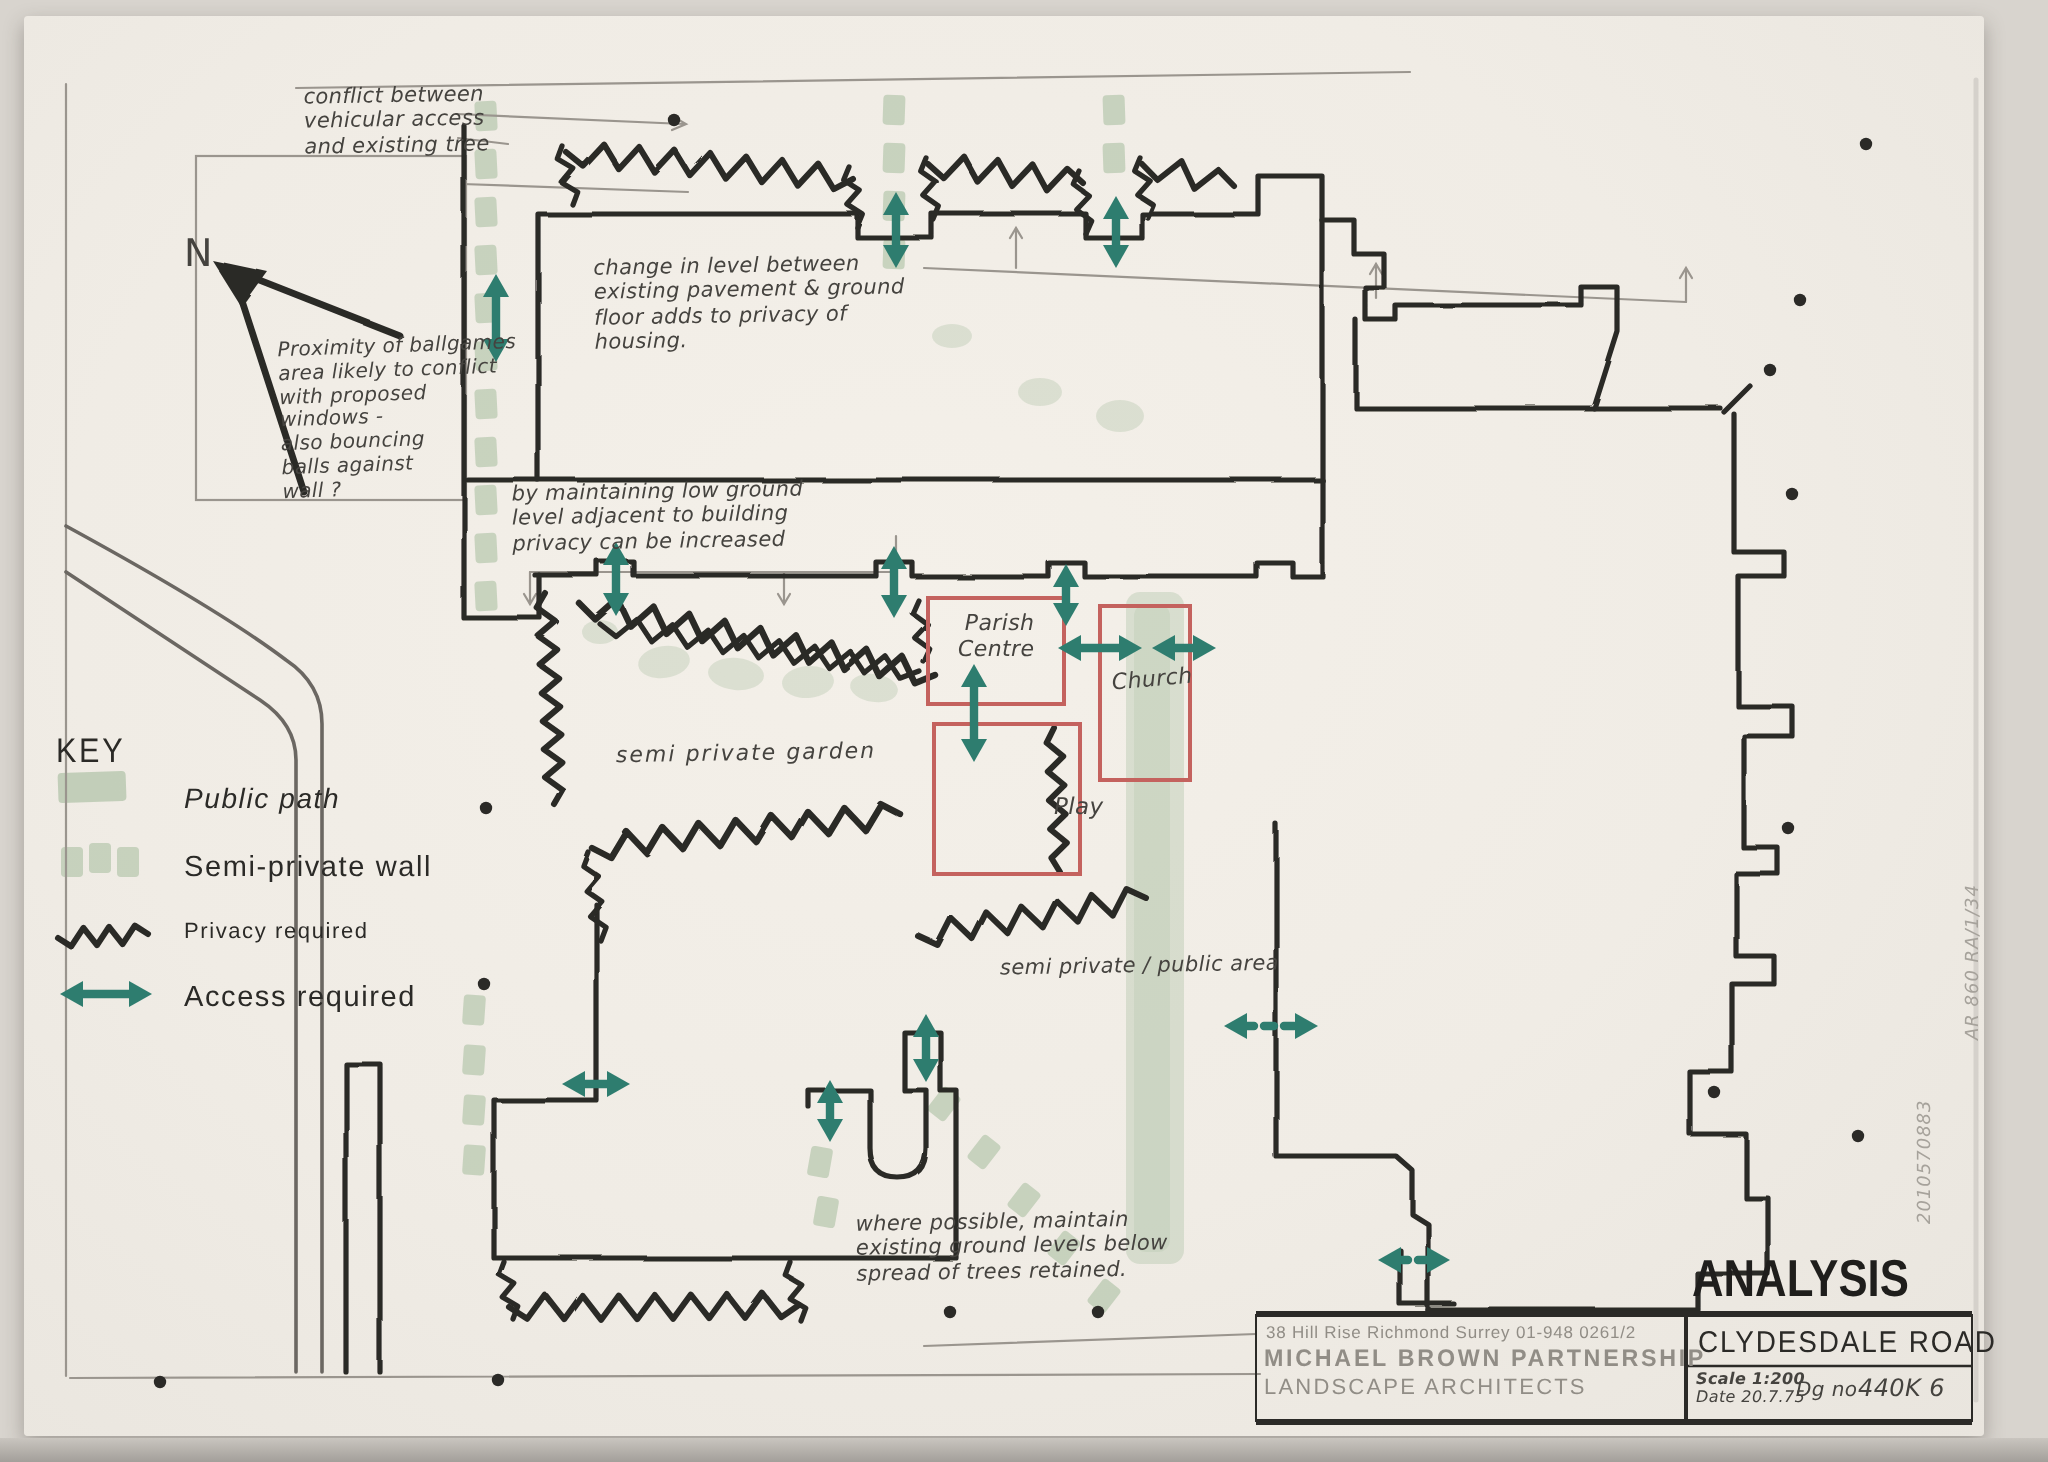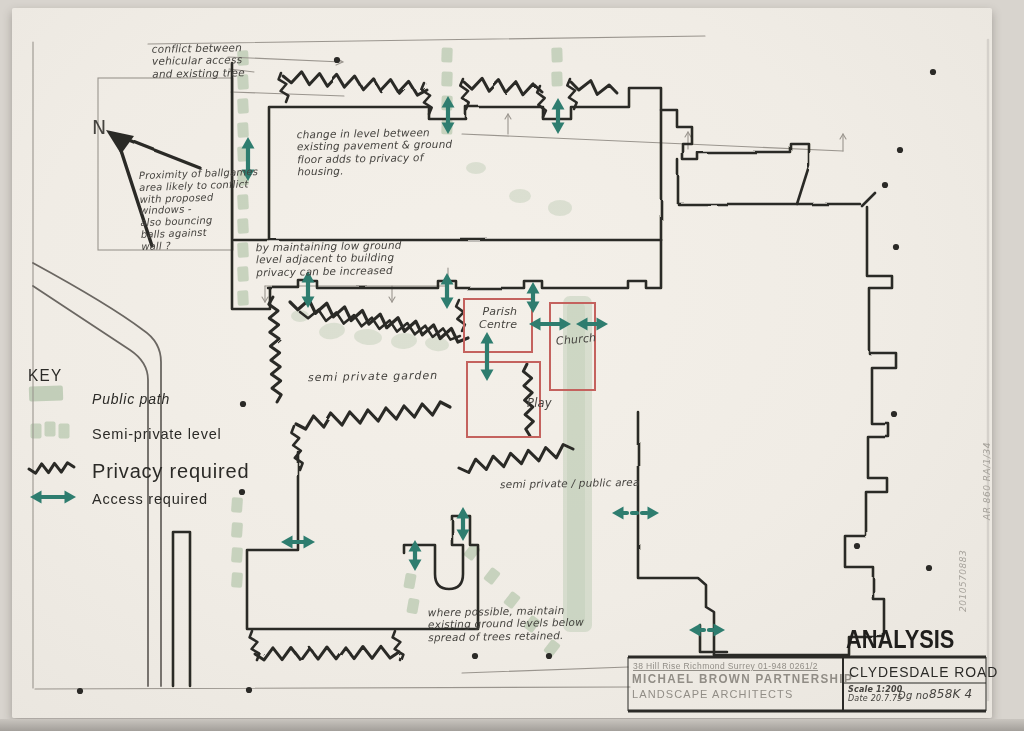--- a/index.html
+++ b/index.html
@@ -244,29 +244,29 @@
 spread of trees retained.</div>
 
   <div class="hand" style="left:479px;top:306px;font-size:11px;text-align:right;">Parish
 Centre</div>
   <div class="hand" style="left:556px;top:334px;font-size:11px;transform:rotate(-5deg);">Church</div>
   <div class="hand" style="left:479px;top:397px;font-size:11.5px;margin-left:48px;">Play</div>
   <div class="hand" style="left:92px;top:116px;font-size:19px;font-style:normal;">N</div>
 
   <div class="stencil" style="left:28px;top:366px;font-size:17px;letter-spacing:1.5px;transform:scaleX(.9);transform-origin:0 0;">KEY</div>
   <div class="stencil" style="left:92px;top:391px;font-size:14px;letter-spacing:.8px;font-style:italic;">Public path</div>
-  <div class="stencil" style="left:92px;top:426px;font-size:14.5px;letter-spacing:.8px;">Semi-private level</div>
-  <div class="stencil" style="left:92px;top:460px;font-size:20px;letter-spacing:.8px;">Privacy required</div>
+  <div class="stencil" style="left:92px;top:426px;font-size:14.5px;letter-spacing:.8px;">Semi-private wall</div>
+  <div class="stencil" style="left:92px;top:460px;font-size:11px;letter-spacing:.8px;">Privacy required</div>
   <div class="stencil" style="left:92px;top:491px;font-size:14.5px;letter-spacing:.8px;">Access required</div>
 
   <div class="stencil" style="left:846px;top:624px;font-size:26px;font-weight:bold;transform:scaleX(.84);transform-origin:0 0;color:#1f1e1c;">ANALYSIS</div>
-  <div class="stamp" style="left:633px;top:661px;font-size:8.5px;letter-spacing:.4px;text-decoration:underline;">38 Hill Rise Richmond Surrey 01-948 0261/2</div>
+  <div class="stamp" style="left:633px;top:661px;font-size:8.5px;letter-spacing:.4px;">38 Hill Rise Richmond Surrey 01-948 0261/2</div>
   <div class="stamp" style="left:632px;top:672px;font-size:12px;font-weight:bold;letter-spacing:1.4px;transform:scaleX(.97);transform-origin:0 0;">MICHAEL BROWN PARTNERSHIP</div>
   <div class="stamp" style="left:632px;top:688px;font-size:11px;letter-spacing:1.1px;">LANDSCAPE ARCHITECTS</div>
   <div class="stencil" style="left:849px;top:663px;font-size:15px;letter-spacing:1px;transform:scaleX(.93);transform-origin:0 0;">CLYDESDALE ROAD</div>
   <div class="hand" style="left:848px;top:685px;font-size:8px;font-weight:bold;">Scale 1:200</div>
   <div class="hand" style="left:848px;top:694px;font-size:8px;">Date 20.7.75</div>
   <div class="hand" style="left:898px;top:690px;font-size:10px;font-style:italic;">Dg no</div>
-  <div class="hand" style="left:929px;top:687px;font-size:12px;">858K 4</div>
+  <div class="hand" style="left:929px;top:687px;font-size:12px;">440K 6</div>
 
   <div class="pencilnote" style="left:958px;top:612px;">2010570883</div>
   <div class="pencilnote" style="left:982px;top:520px;">AR 860 RA/1/34</div>
 </div>
 
 </body></html>

